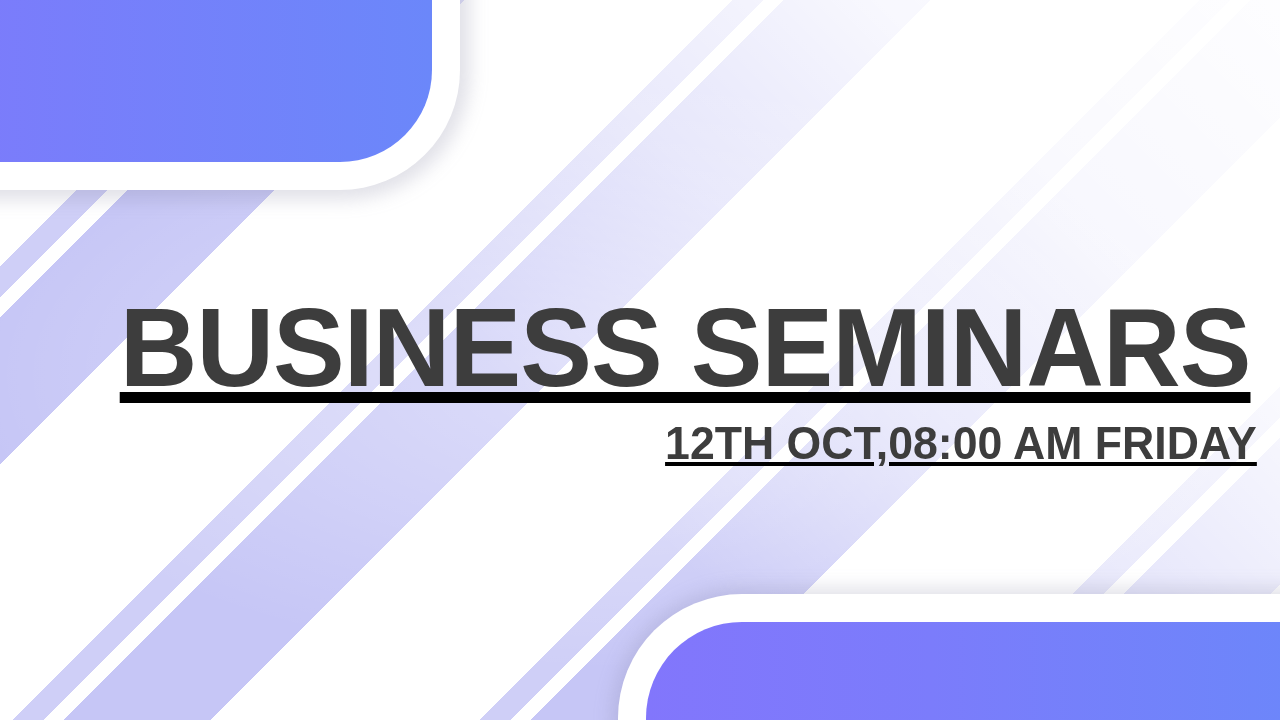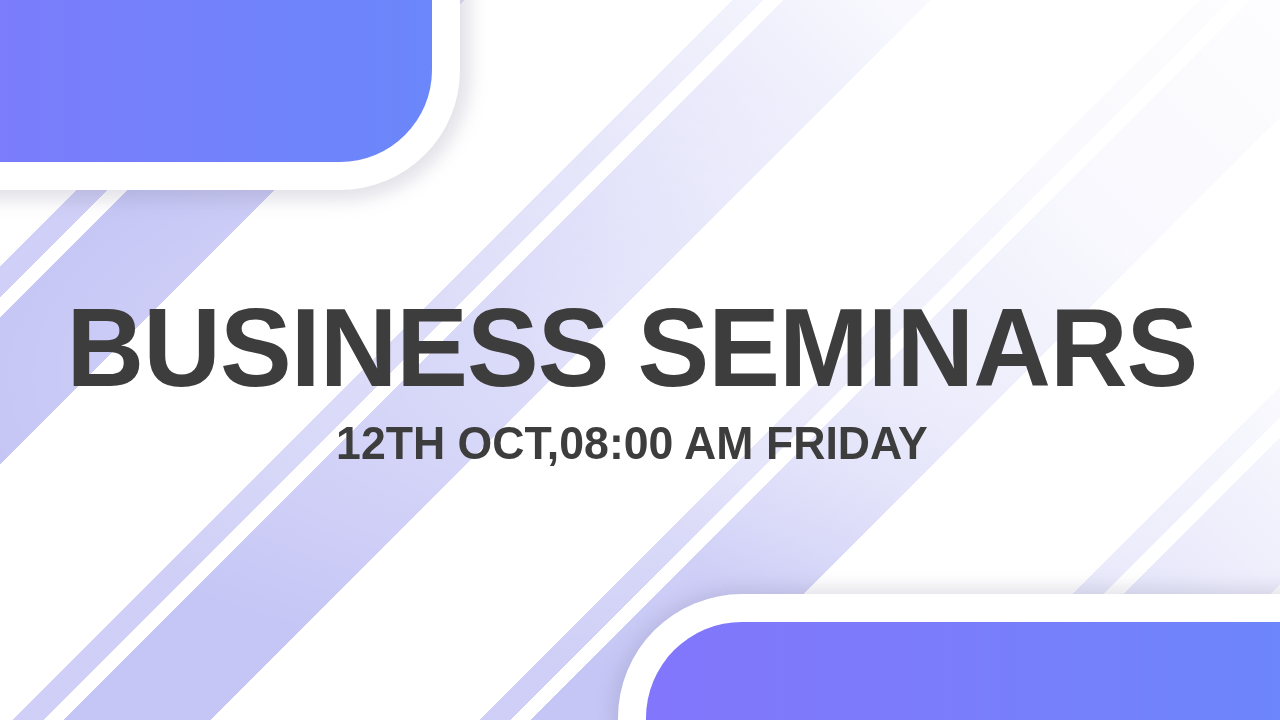--- a/index.html
+++ b/index.html
@@ -105,24 +105,25 @@
   }
   #br-fill {
     left:646px; top:622px;
     width:680px; height:420px;
     border-radius:96px 0 0 0;
   }
 
   
   .text-block {
     position:absolute;
-    left:0; right:16px;
+    left:0; right:4px;
     top:292px;
-    text-align:center;
+    text-align:right;
     z-index:9;
+    text-decoration:underline;
   }
   #event-title {
     font-family:"Liberation Sans Narrow","Liberation Sans", sans-serif;
     font-weight:700;
     font-size:112px;
     line-height:1.0;
     letter-spacing:-1px;
     color:#3d3d3d;
     white-space:nowrap;
     transform:scaleX(.96);

